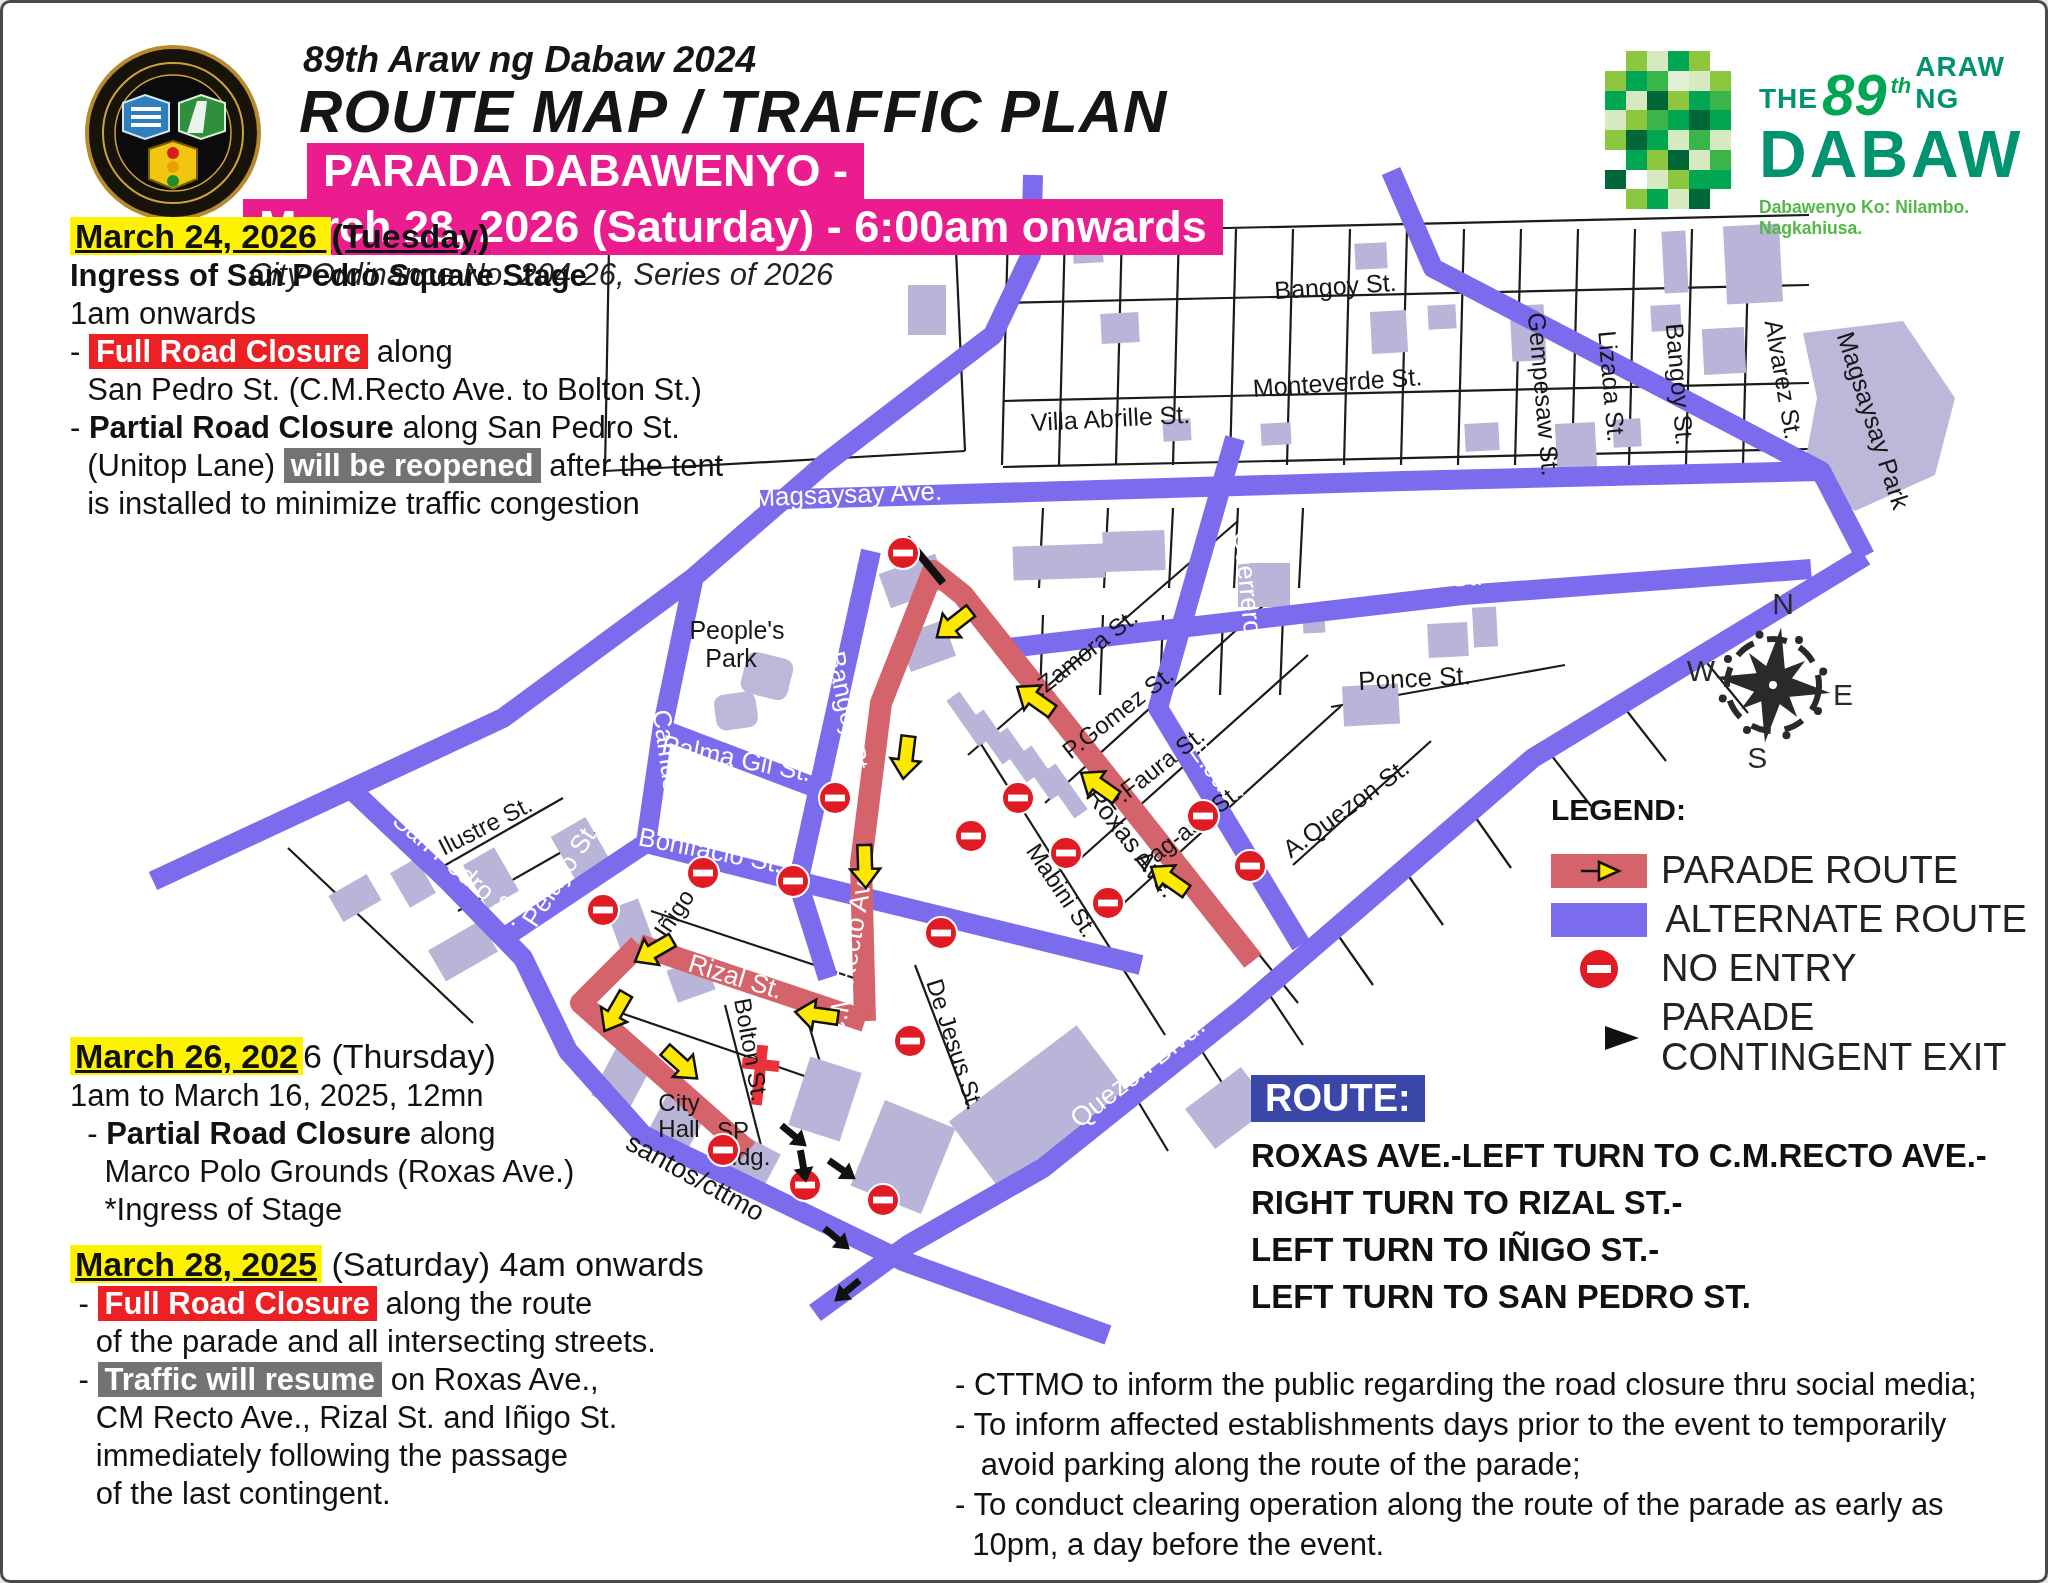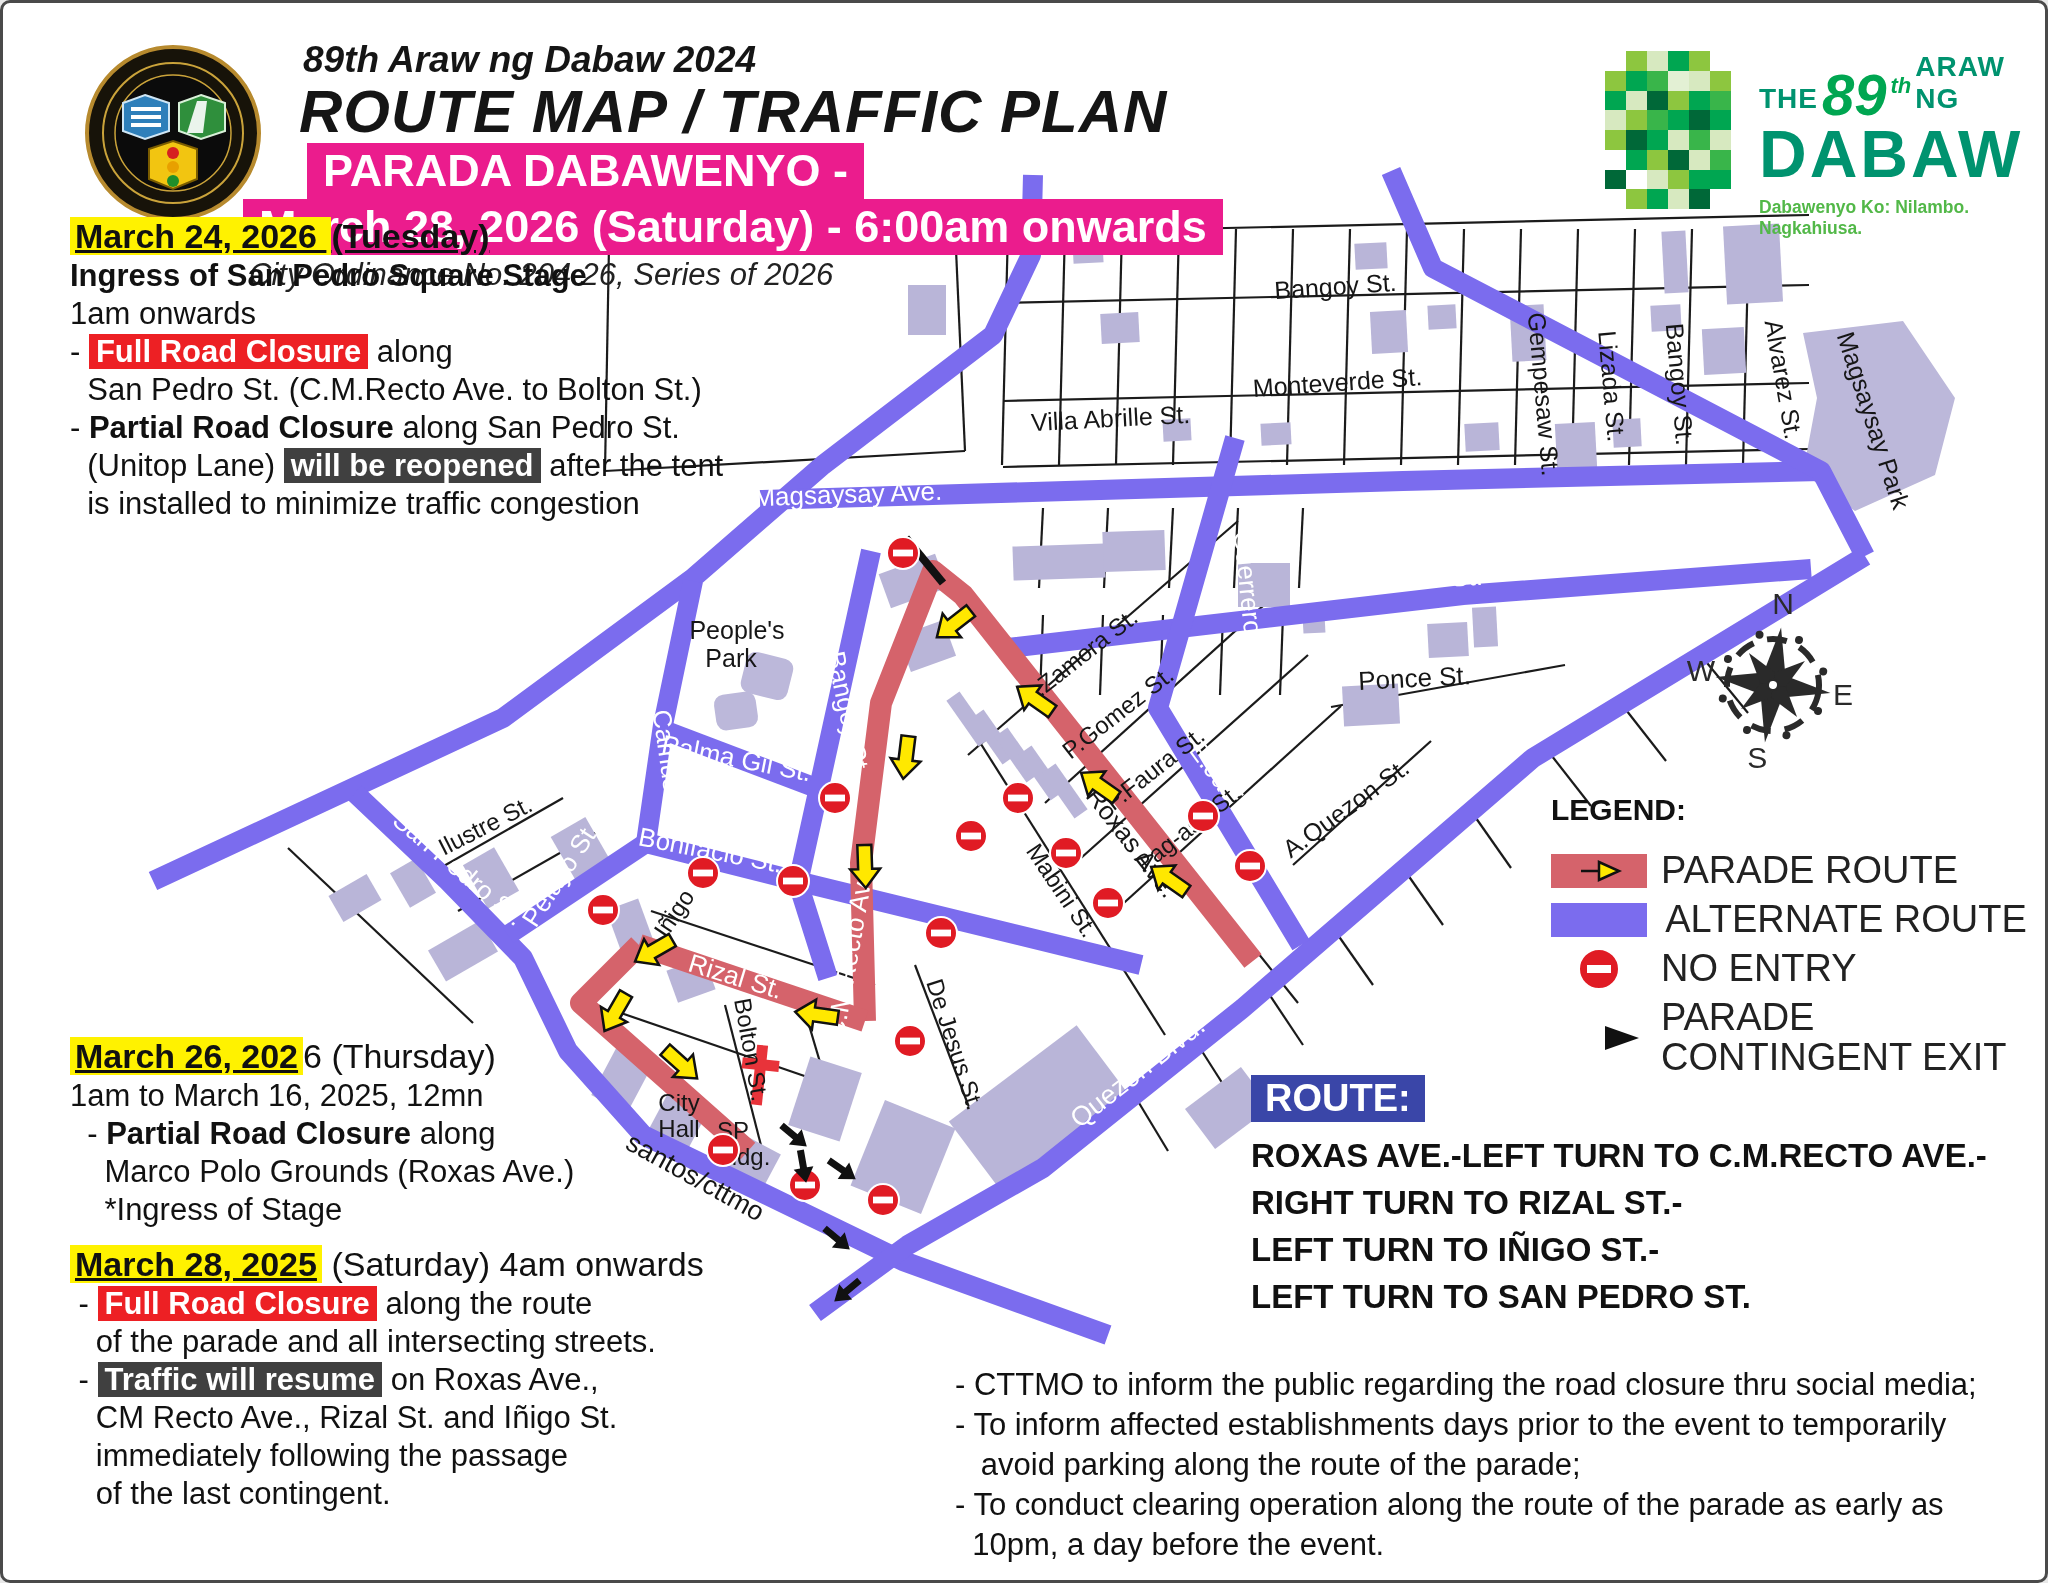--- a/index.html
+++ b/index.html
@@ -14,21 +14,21 @@
   .banner{background:#eb1c8d;color:#fff;font-weight:bold;font-size:45px;padding:3px 16px;line-height:1.1;}
   .banner1{left:304px;top:140px;}
   .banner2{left:240px;top:196px;}
   .ordinance{left:246px;top:254px;font-style:italic;font-size:31px;color:#222;}
   
   .note{color:#111;margin-left:12px;}
   .note-line{white-space:pre;font-size:31px;line-height:38px;}
   .note-line.h{font-size:34px;line-height:42px;}
   .hlY{background:#fff200;font-weight:bold;text-decoration:underline;padding:0 5px;}
   .hlR{background:#ed2024;color:#fff;font-weight:bold;padding:0 7px;}
-  .hlG{background:#404040;color:#fff;font-weight:bold;padding:0 7px;}
+  .hlG{background:#737373;color:#fff;font-weight:bold;padding:0 7px;}
   .b{font-weight:bold;} .bu{font-weight:bold;text-decoration:underline;}
   #note-m24{left:55px;top:212px;} #note-m26{left:55px;top:1032px;} #note-m28{left:55px;top:1240px;}
   
   #legend{left:1548px;top:790px;width:498px;}
   .legend-title{font-weight:bold;font-size:30px;color:#111;margin-bottom:24px;}
   .legend-item{display:flex;align-items:center;margin-bottom:9px;}
   .legend-swatch{width:96px;min-width:96px;height:40px;display:flex;align-items:center;justify-content:center;}
   .legend-label{font-size:38px;color:#222;margin-left:14px;line-height:1.05;}
   
   #route-box{left:1248px;top:1072px;}

